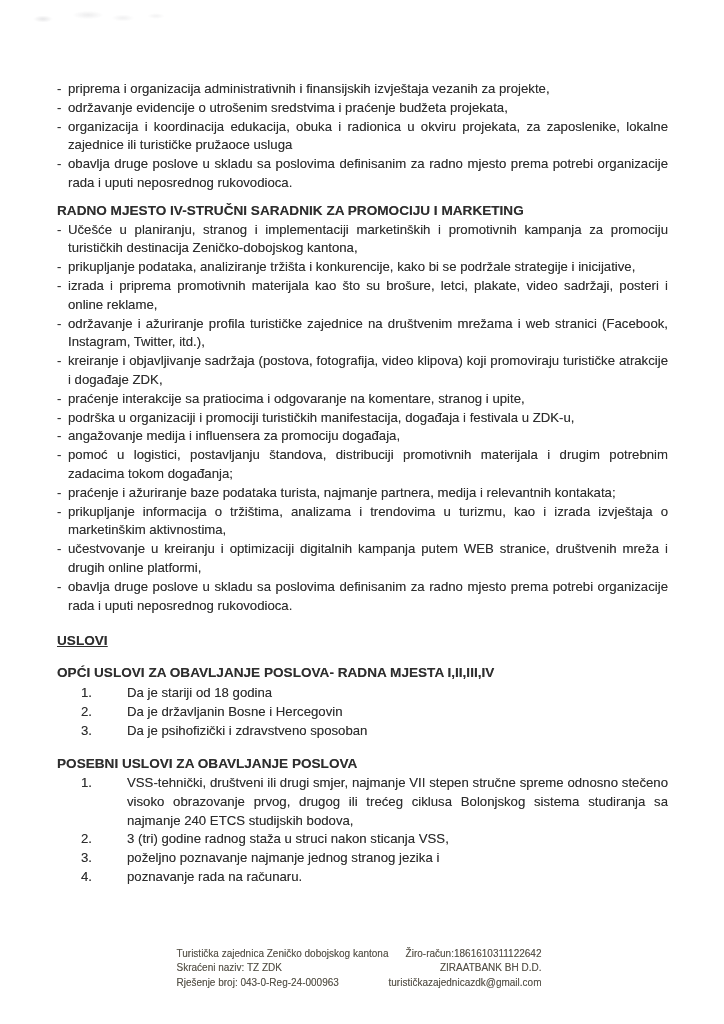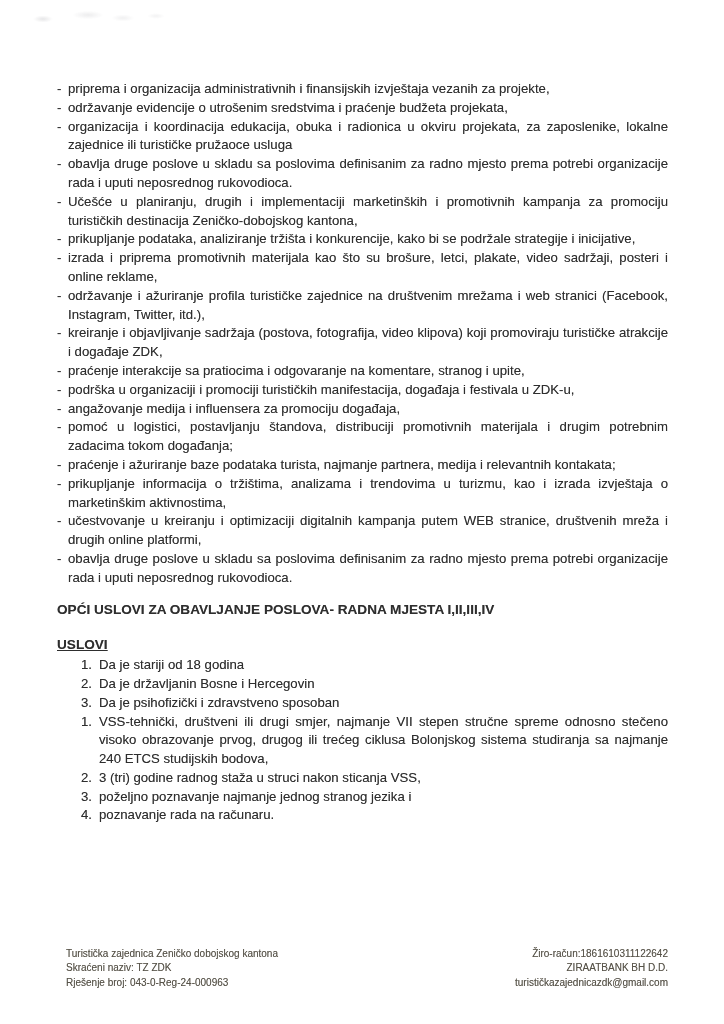--- a/index.html
+++ b/index.html
@@ -63,41 +63,42 @@
   .num-item {
     display: flex;
   }
   .num-marker {
     flex: 0 0 18px;
     width: 18px;
   }
   .num-text {
     flex: 1;
     text-align: justify;
+    margin-left: 28px;
   }
   .heading {
     font-weight: bold;
     font-size: 13.6px;
     margin: 0;
   }
   .h-marketing { margin-top: 9px; }
   .h-uslovi {
     margin-top: 17px;
     text-decoration: underline;
   }
   .h-opci { margin-top: 13px; }
   .h-posebni { margin-top: 15px; }
   .opci-list { margin-top: 1px; }
   .footer {
     position: absolute;
-    left: 66px;
+    left: 50px;
     right: 56px;
     bottom: 34px;
     display: flex;
-    justify-content: space-between;
+    justify-content: center;
     font-size: 10px;
     line-height: 14.5px;
     color: #575349;
     text-shadow: 0 0 0.5px rgba(87,83,73,0.5);
   }
   .footer-right { text-align: right; }
 </style>
 </head>
 <body>
 
@@ -123,26 +124,27 @@
           <span class="bullet-dash">-</span>
           <span class="bullet-text">organizacija i koordinacija edukacija, obuka i radionica u okviru projekata, za zaposlenike, lokalne zajednice ili turističke pružaoce usluga</span>
         </li>
 
         <li class="bullet-item">
           <span class="bullet-dash">-</span>
           <span class="bullet-text">obavlja druge poslove u skladu sa poslovima definisanim za radno mjesto prema potrebi organizacije rada i uputi neposrednog rukovodioca.</span>
         </li>
       </ul>
 
+    <p class="heading h-marketing">RADNO MJESTO IV-STRUČNI SARADNIK ZA PROMOCIJU I MARKETING</p>
 
     <ul class="bullet-list">
 
         <li class="bullet-item">
           <span class="bullet-dash">-</span>
-          <span class="bullet-text">Učešće u planiranju, drugih i implementaciji marketinških i promotivnih kampanja za promociju turističkih destinacija Zeničko-dobojskog kantona,</span>
+          <span class="bullet-text">Učešće u planiranju, stranog i implementaciji marketinških i promotivnih kampanja za promociju turističkih destinacija Zeničko-dobojskog kantona,</span>
         </li>
 
         <li class="bullet-item">
           <span class="bullet-dash">-</span>
           <span class="bullet-text">prikupljanje podataka, analiziranje tržišta i konkurencije, kako bi se podržale strategije i inicijative,</span>
         </li>
 
         <li class="bullet-item">
           <span class="bullet-dash">-</span>
           <span class="bullet-text">izrada i priprema promotivnih materijala kao što su brošure, letci, plakate, video sadržaji, posteri i online reklame,</span>
@@ -192,42 +194,43 @@
           <span class="bullet-dash">-</span>
           <span class="bullet-text">učestvovanje u kreiranju i optimizaciji digitalnih kampanja putem WEB stranice, društvenih mreža i drugih online platformi,</span>
         </li>
 
         <li class="bullet-item">
           <span class="bullet-dash">-</span>
           <span class="bullet-text">obavlja druge poslove u skladu sa poslovima definisanim za radno mjesto prema potrebi organizacije rada i uputi neposrednog rukovodioca.</span>
         </li>
       </ul>
 
+    <p class="heading h-uslovi">USLOVI</p>
+
     <p class="heading h-opci">OPĆI USLOVI ZA OBAVLJANJE POSLOVA- RADNA MJESTA I,II,III,IV</p>
-
-    <p class="heading h-uslovi">USLOVI</p>
 
     <ol class="num-list opci-list">
 
         <li class="num-item">
           <span class="num-marker">1.</span>
           <span class="num-text">Da je stariji od 18 godina</span>
         </li>
 
         <li class="num-item">
           <span class="num-marker">2.</span>
           <span class="num-text">Da je državljanin Bosne i Hercegovin</span>
         </li>
 
         <li class="num-item">
           <span class="num-marker">3.</span>
           <span class="num-text">Da je psihofizički i zdravstveno sposoban</span>
         </li>
       </ol>
 
+    <p class="heading h-posebni">POSEBNI USLOVI ZA OBAVLJANJE POSLOVA</p>
 
     <ol class="num-list">
 
         <li class="num-item">
           <span class="num-marker">1.</span>
           <span class="num-text">VSS-tehnički, društveni ili drugi smjer, najmanje VII stepen stručne spreme odnosno stečeno visoko obrazovanje prvog, drugog ili trećeg ciklusa Bolonjskog sistema studiranja sa najmanje 240 ETCS studijskih bodova,</span>
         </li>
 
         <li class="num-item">
           <span class="num-marker">2.</span>

